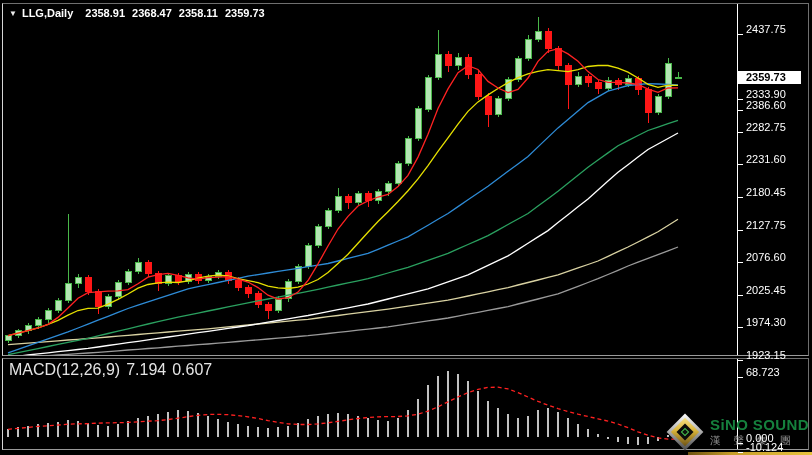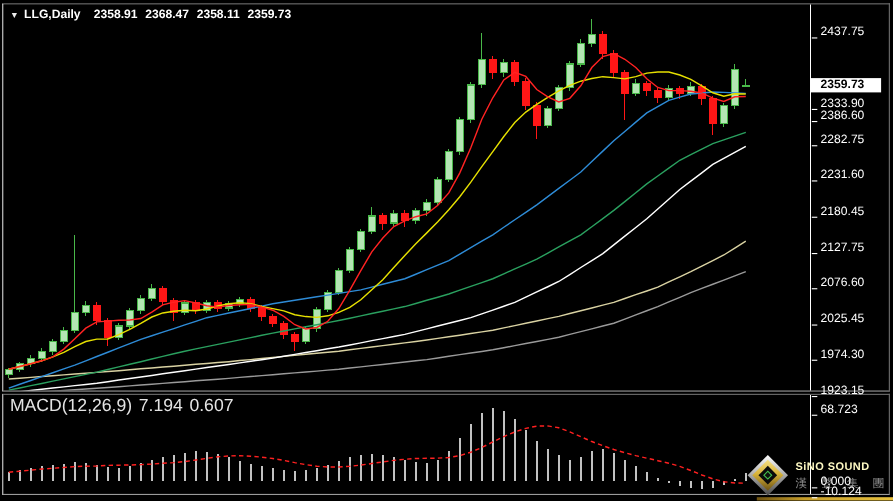--- a/index.html
+++ b/index.html
@@ -42,21 +42,21 @@
     background:#fff;color:#000;font-size:11px;font-weight:bold;
     display:flex;align-items:center;padding-left:9px;box-sizing:border-box;
   }
 
   .logo{position:absolute;right:3px;bottom:6px;z-index:5;display:flex;align-items:center;}
   .diamond{position:relative;width:34px;height:34px;margin-right:8px;flex:0 0 auto;}
   .diamond .d1{position:absolute;inset:4px;transform:rotate(45deg);background:linear-gradient(135deg,#fdfdfd,#bdbdbd 40%,#4a4a4a);}
   .diamond .d2{position:absolute;inset:7px;transform:rotate(45deg);background:linear-gradient(135deg,#f6e086,#d9b43a 45%,#6d5213);}
   .diamond .d3{position:absolute;inset:11px;transform:rotate(45deg);background:#0b0b0b;}
   .diamond .d4{position:absolute;inset:14px;transform:rotate(45deg);background:#0e120e;border:1.5px solid #46c14e;box-sizing:border-box;}
-  .logo-en{color:#fef9c3;font-weight:bold;font-size:10px;letter-spacing:.4px;line-height:14px;}
+  .logo-en{color:#15803d;font-weight:bold;font-size:15px;letter-spacing:.4px;line-height:14px;text-align:center;}
   .logo-cn{color:#8f8f8f;font-size:10.5px;letter-spacing:5px;line-height:12px;margin-top:2px;white-space:nowrap;}
   .logo-strip{
     position:absolute;left:688px;right:0;bottom:0;height:3px;z-index:2;
     background:linear-gradient(90deg,#6e5210,#c79e2a 35%,#e8c23e);
   }
 </style>
 </head>
 <body>
 
 <div class="window">

